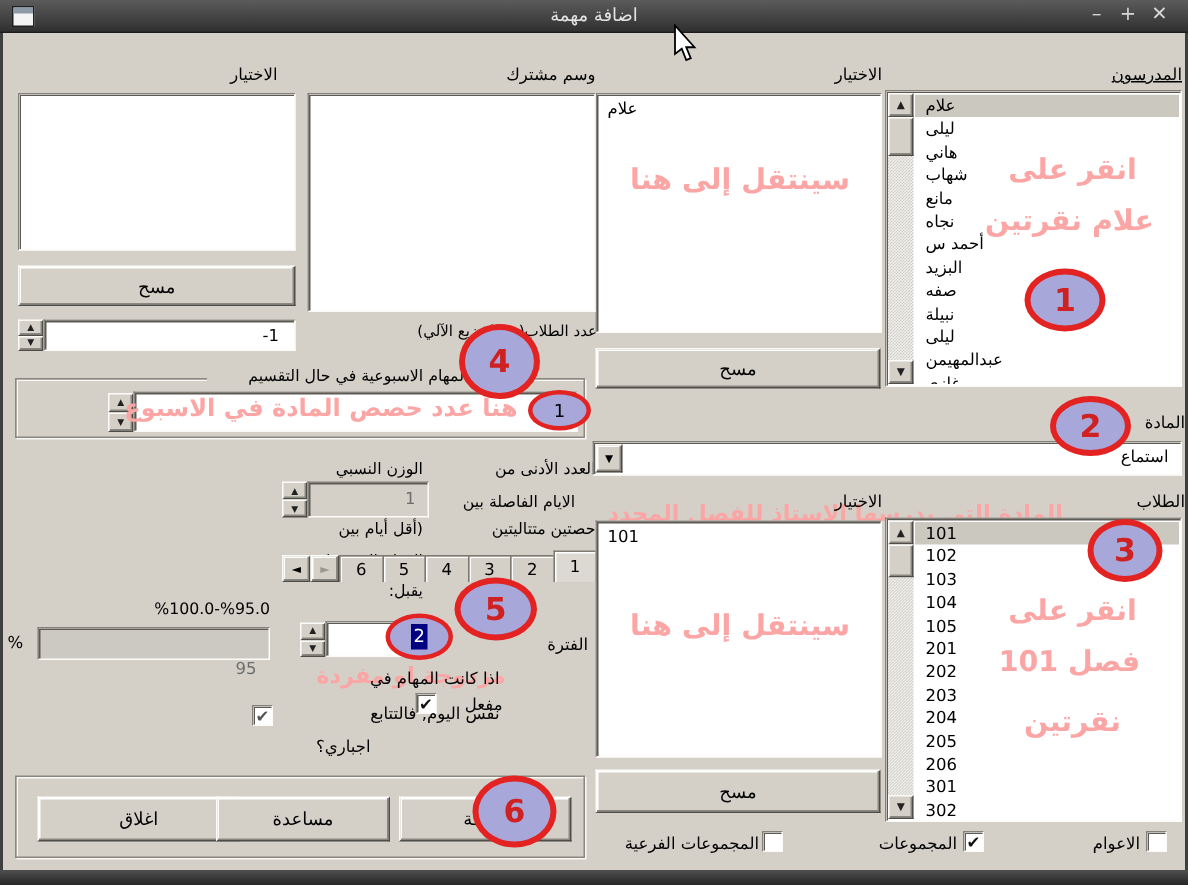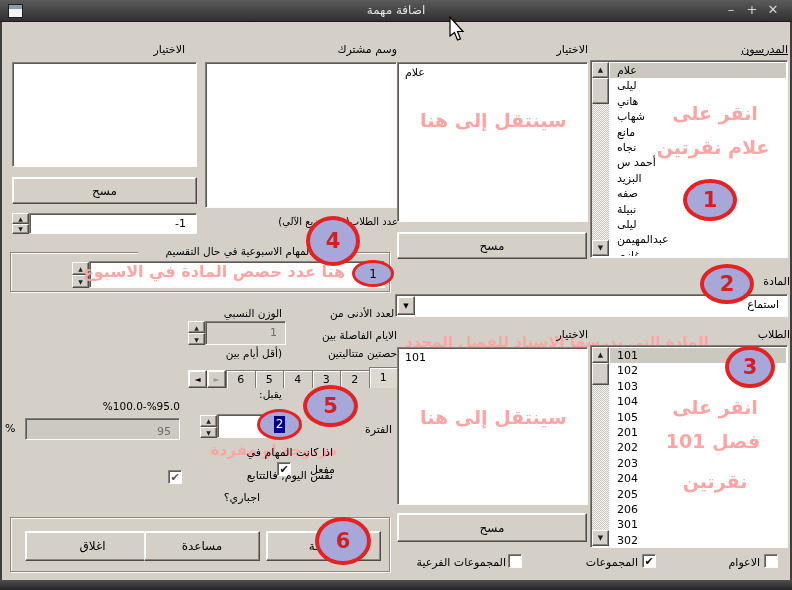--- a/index.html
+++ b/index.html
@@ -123,21 +123,21 @@
   <div class="spin-col" style="left:72px;top:262px;height:26px;">
     <div class="spin-b">▲</div>
     <div class="spin-b">▼</div>
   </div>
   <div class="sunken" style="left:89px;top:261px;width:296px;height:27px;"></div>
   <div class="red-note" style="left:80px;top:262px;width:268px;font-size:16px;">هنا عدد حصص المادة في الاسبوع</div>
   <div class="val-ellipse" style="left:352px;top:260px;width:42px;height:27px;">1</div>
   <div class="num-circle" style="left:306px;top:216px;width:54px;height:50px;">4</div>
 
   <div class="lbl lbl-s" style="left:300px;top:307px;width:97px;text-align:right;" dir="rtl">العدد الأدنى من</div>
-  <div class="lbl lbl-s" style="left:295px;top:329px;width:102px;text-align:right;" dir="rtl">الايام الفاصلة بين</div>
+  <div class="lbl lbl-s" style="left:295px;top:329px;width:102px;text-align:center;" dir="rtl">الايام الفاصلة بين</div>
   <div class="lbl lbl-s" style="left:295px;top:347px;width:102px;text-align:right;" dir="rtl">حصتين متتاليتين</div>
 
   <div class="lbl lbl-s" style="left:190px;top:307px;width:92px;text-align:right;" dir="rtl">الوزن النسبي</div>
   <div class="lbl lbl-s" style="left:190px;top:329px;width:92px;text-align:right;" dir="rtl">لإضافة القيد</div>
   <div class="lbl lbl-s" style="left:190px;top:347px;width:92px;text-align:right;" dir="rtl">(أقل أيام بين</div>
   <div class="lbl lbl-s" style="left:185px;top:368px;width:97px;text-align:right;" dir="rtl">المهام المقيدة)</div>
   <div class="lbl lbl-s" style="left:200px;top:388px;width:82px;text-align:right;" dir="rtl">يقبل:</div>
 
   <div class="spin-col" style="left:188px;top:321px;height:24px;">
     <div class="spin-b">▲</div>
@@ -150,21 +150,21 @@
   <div class="tabs" style="left:226px;top:370px;width:171px;height:18px;">
       <div class="tab-cell">6</div>
       <div class="tab-cell">5</div>
       <div class="tab-cell">4</div>
       <div class="tab-cell">3</div>
       <div class="tab-cell">2</div>
       <div class="tab-cell">1</div>
     </div>
 
   <div class="lbl lbl-s" style="left:80px;top:400px;width:100px;text-align:right;" dir="ltr">%100.0-%95.0</div>
-  <div class="sunken grayval" style="left:25px;top:418px;width:155px;height:22px;background:#ccc9c2;text-align:right;padding:6px 8px 0 0;font-size:11px;" dir="ltr">95</div>
+  <div class="sunken grayval" style="left:25px;top:418px;width:155px;height:22px;background:#ccc9c2;text-align:right;padding:20px 8px 0 0;font-size:11px;" dir="ltr">95</div>
   <div class="lbl" style="left:5px;top:422px;width:16px;">%</div>
 
   <div class="lbl" style="left:350px;top:423px;width:42px;text-align:right;" dir="rtl">الفترة</div>
   <div class="spin-col" style="left:200px;top:415px;height:23px;">
     <div class="spin-b">▲</div>
     <div class="spin-b">▼</div>
   </div>
   <div class="sunken" style="left:217px;top:414px;width:75px;height:24px;"></div>
   <div class="val-ellipse" style="left:257px;top:409px;width:45px;height:31px;">
     <span class="navy-sel">2</span>
@@ -175,21 +175,21 @@
   <div class="cb" style="left:277px;top:462px;">
     <span>✔</span>
   </div>
   <div class="lbl" style="left:295px;top:463px;width:40px;" dir="rtl">مفعل</div>
 
   <div class="lbl" style="left:170px;top:446px;width:163px;text-align:right;" dir="rtl">اذا كانت المهام في</div>
   <div class="cb" style="left:168px;top:470px;color:#555;">
     <span>✔</span>
   </div>
   <div class="lbl" style="left:187px;top:469px;width:146px;text-align:right;" dir="rtl">نفس اليوم, فالتتابع</div>
-  <div class="lbl" style="left:200px;top:491px;width:60px;text-align:right;" dir="rtl">اجباري؟</div>
+  <div class="lbl" style="left:187px;top:491px;width:60px;text-align:right;" dir="rtl">اجباري؟</div>
 
   <div class="etched" style="left:10px;top:517px;width:380px;height:55px;"></div>
   <div class="raised btn" style="left:25px;top:531px;width:135px;height:30px;">اغلاق</div>
   <div class="raised btn" style="left:144px;top:531px;width:116px;height:30px;">مساعدة</div>
   <div class="raised btn" style="left:266px;top:531px;width:115px;height:30px;">اضافة</div>
   <div class="num-circle" style="left:315px;top:517px;width:56px;height:48px;">6</div>
 
   <div class="lbl" style="left:748px;top:275px;width:42px;text-align:right;" dir="rtl">المادة</div>
   <div class="sunken" style="left:395px;top:294px;width:393px;height:23px;">
     <div class="raised btn" style="left:1px;top:1px;width:18px;height:19px;font-size:7px;">▼</div>

